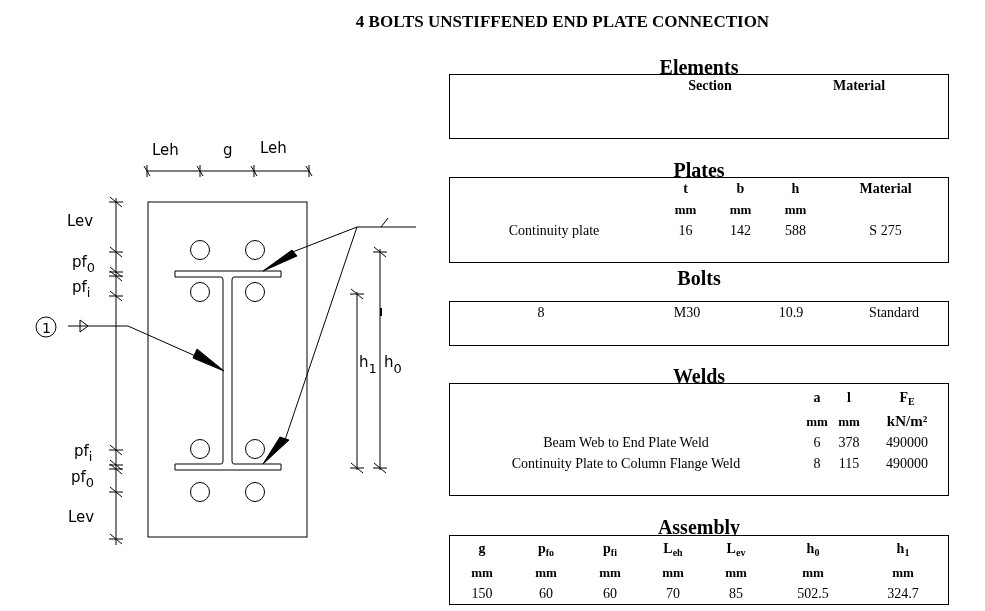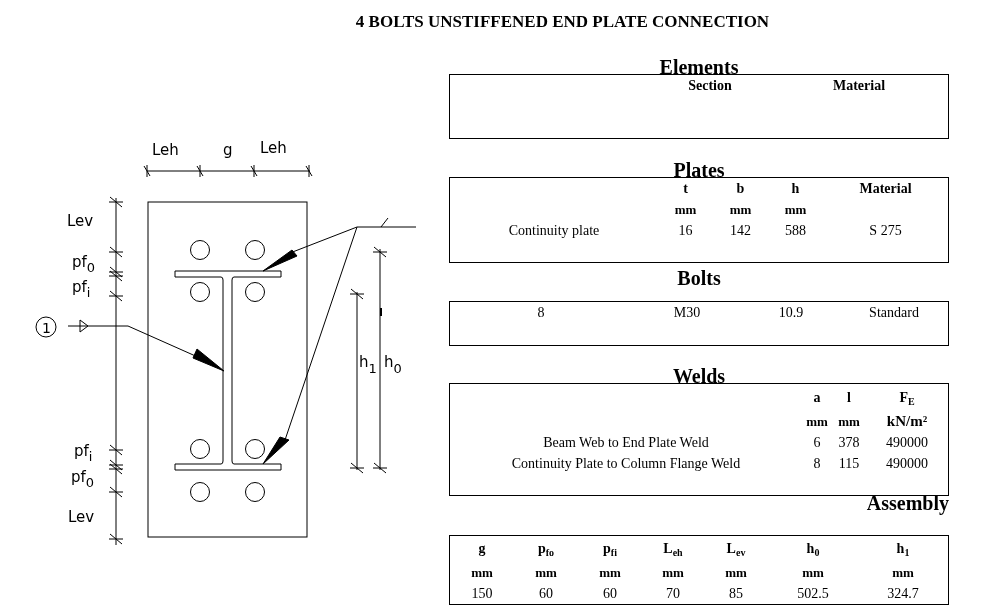--- a/index.html
+++ b/index.html
@@ -224,21 +224,21 @@
     <tr>
       <td>Continuity Plate to Column Flange Weld</td>
       <td>8</td>
       <td>115</td>
       <td>490000</td>
     </tr>
   </tbody>
     </table>
 </div>
 
-<div class="section-caption" style="top:492px;text-align:right;">Assembly</div>
+<div class="section-caption" style="top:516px;">Assembly</div>
 <div class="box" style="top:535px; height:68px;">
   <table>
     <colgroup>
         <col style="width:64px">
         <col style="width:64px">
         <col style="width:64px">
         <col style="width:62px">
         <col style="width:64px">
         <col style="width:90px">
         <col>

